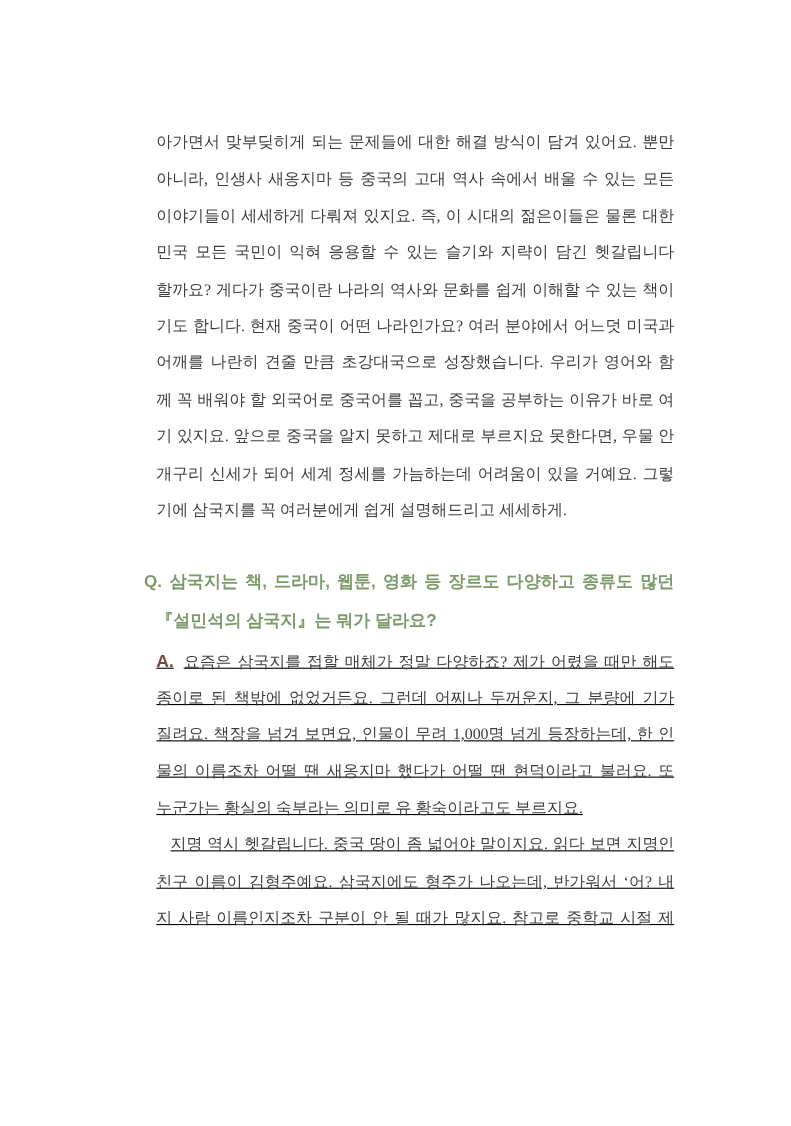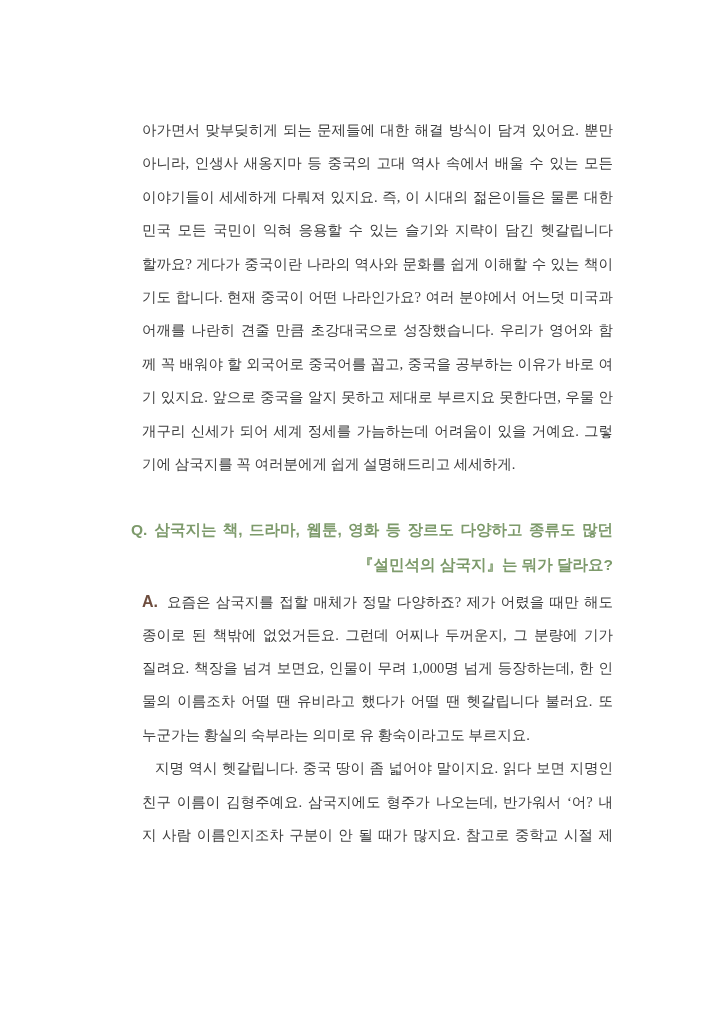--- a/index.html
+++ b/index.html
@@ -33,24 +33,24 @@
   .q-block { margin-top: 31px; }
   .qline {
     height: 35px;
     line-height: 35px;
     font-family: "Liberation Sans", "DejaVu Sans", sans-serif;
     font-weight: 700;
     font-size: 15.5px;
     color: #7d9a6b;
     overflow: hidden;
   }
-  .q2 { padding-left: 11px; text-align: right; }
+  .q2 { padding-left: 11px; }
   .q-label { margin-right: 7px; }
   
-  .a-block { margin-top: 3px; }
+  .a-block { margin-top: 3px; text-decoration: underline; }
   .a-label {
     font-family: "Liberation Sans", "DejaVu Sans", sans-serif;
     font-weight: 700;
     font-size: 16px;
     color: #6e4d3e;
     margin-right: 9px;
   }
 </style>
 </head>
 <body>
@@ -77,20 +77,20 @@
     </div>
     <div class="qline q2">『설민석의 삼국지』는 뭐가 달라요?</div>
   </div>
 
   <div class="a-block">
     <div class="line jl">
       <span class="a-label">A.</span><span>요즘은 삼국지를 접할 매체가 정말 다양하죠? 제가 어렸을 때만 해도</span>
     </div>
     <div class="line jl">종이로 된 책밖에 없었거든요. 그런데 어찌나 두꺼운지, 그 분량에 기가</div>
     <div class="line jl">질려요. 책장을 넘겨 보면요, 인물이 무려 1,000명 넘게 등장하는데, 한 인</div>
-    <div class="line jl">물의 이름조차 어떨 땐 유비라고 했다가 어떨 땐 헷갈립니다 불러요. 또</div>
+    <div class="line jl">물의 이름조차 어떨 땐 새옹지마 했다가 어떨 땐 현덕이라고 불러요. 또</div>
     <div class="line">누군가는 황실의 숙부라는 의미로 유 황숙이라고도 부르지요.</div>
     <div class="line jl indent">지명 역시 헷갈립니다. 중국 땅이 좀 넓어야 말이지요. 읽다 보면 지명인</div>
     <div class="line jl">친구 이름이 김형주예요. 삼국지에도 형주가 나오는데, 반가워서 ‘어? 내</div>
     <div class="line jl">지 사람 이름인지조차 구분이 안 될 때가 많지요. 참고로 중학교 시절 제</div>
   </div>
 
 </div>
 
 </body></html>

